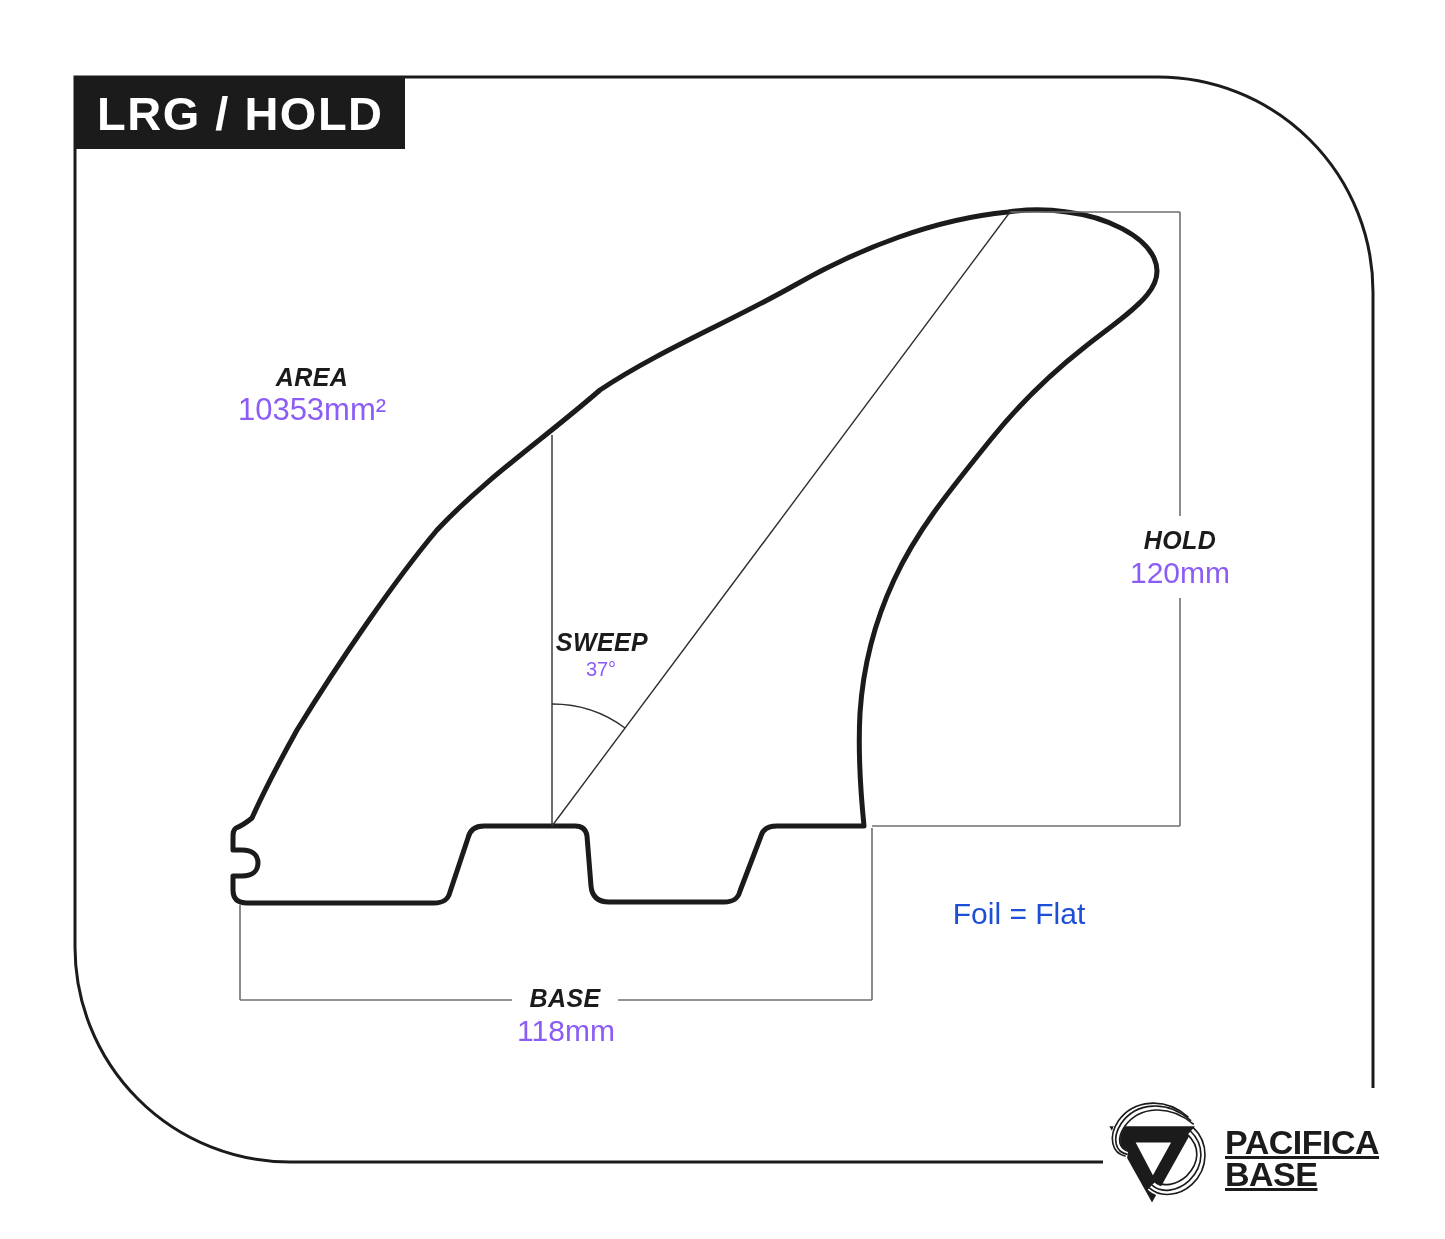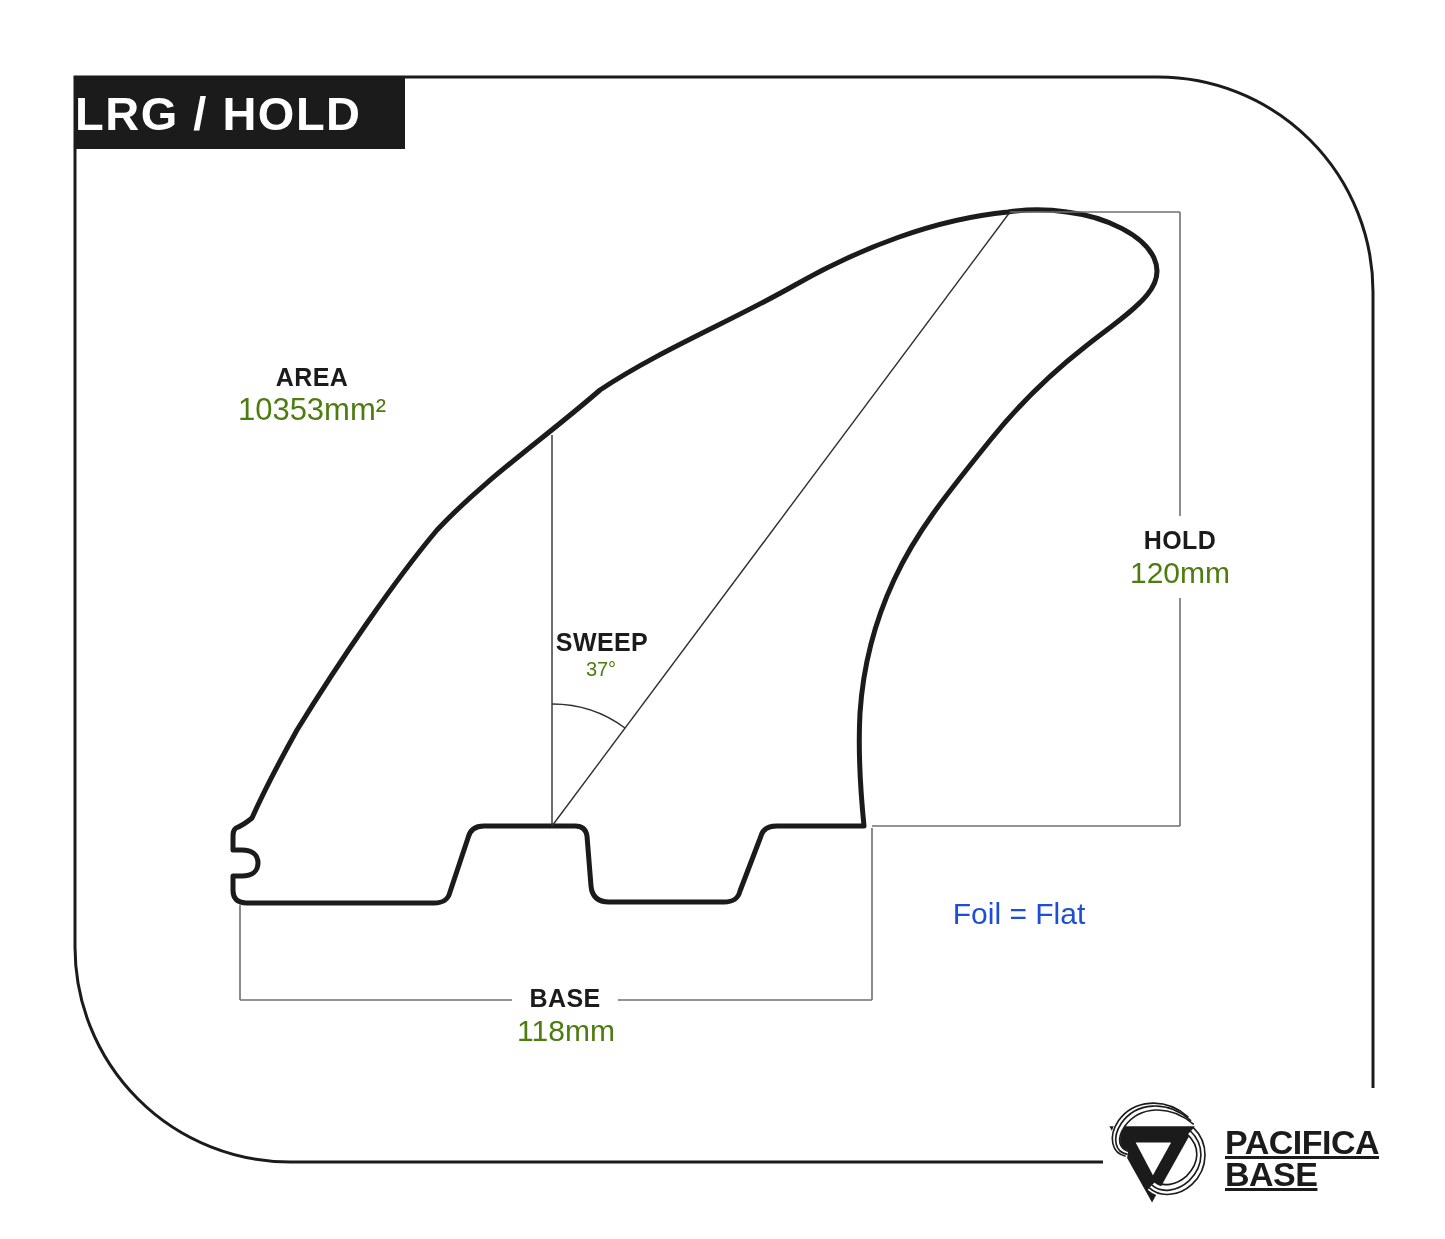--- a/index.html
+++ b/index.html
@@ -14,34 +14,34 @@
     font-family:"Liberation Sans","DejaVu Sans",sans-serif;color:var(--ink);
     overflow:hidden;
   }
   svg{position:absolute;left:0;top:0;}
   .frame-path{fill:none;stroke:var(--ink);stroke-width:3;}
   .fin-path{fill:#fff;stroke:var(--ink);stroke-width:5;stroke-linejoin:round;}
   .measure-line{fill:none;stroke:var(--measure);stroke-width:1.6;}
   .sweep-line{fill:none;stroke:var(--sweepline);stroke-width:1.4;}
   .title-box{
     position:absolute;left:75px;top:78px;width:330px;height:71px;
-    background:var(--ink);display:flex;align-items:center;
+    background:var(--ink);display:flex;align-items:center;padding-left:22px;
     box-sizing:border-box;
   }
   .title-box span{
     color:#fff;font-size:47px;font-weight:800;letter-spacing:1.5px;line-height:1;
     white-space:nowrap;
   }
   .dim-label{
     position:absolute;transform:translateX(-50%);font-weight:700;font-size:25px;
-    letter-spacing:.4px;line-height:1;white-space:nowrap;color:var(--ink);
+    letter-spacing:.4px;line-height:1;white-space:nowrap;color:var(--ink);font-style:italic;
   }
   .dim-value{
     position:absolute;transform:translateX(-50%);font-weight:400;font-size:30px;
-    line-height:1;white-space:nowrap;color:#4d7c0f;
+    line-height:1;white-space:nowrap;color:#8b5cf6;
   }
   .foil-note{
     position:absolute;transform:translateX(-50%);font-weight:400;font-size:30px;
     line-height:1;white-space:nowrap;color:#1d4ed8;
   }
   .logo{
     position:absolute;left:1103px;top:1088px;width:310px;height:140px;
     background:#fff;display:flex;align-items:center;gap:4px;
   }
   .logo-mark{flex:0 0 auto;position:static;}

